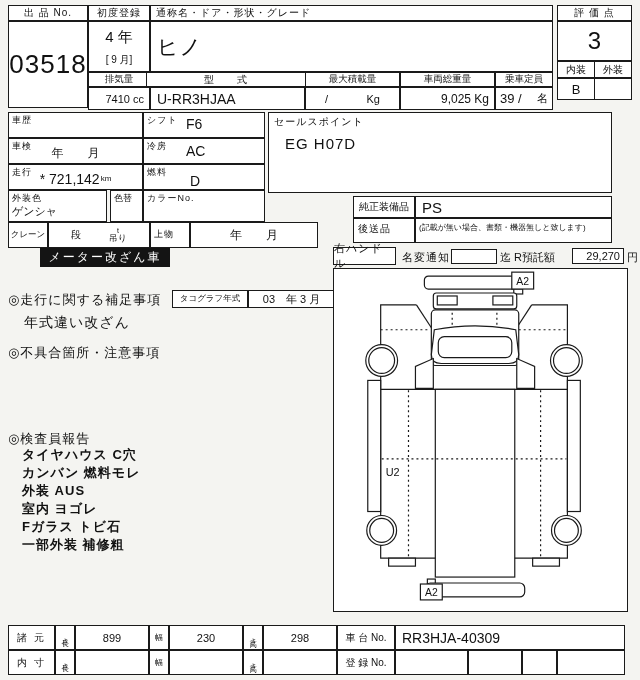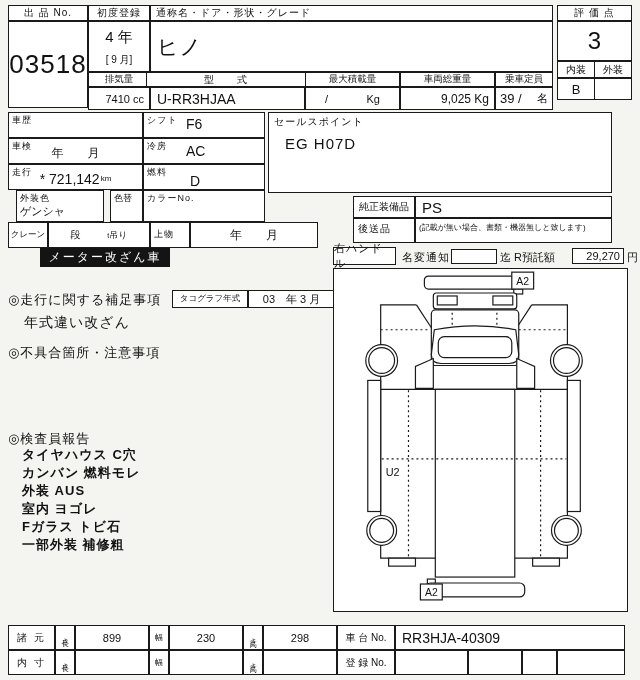--- a/index.html
+++ b/index.html
@@ -104,36 +104,36 @@
     <span class="val-ctr" style="font-size:14px;padding-top:4px;align-items:flex-end;padding-bottom:2px">
       <span>* 721,142</span>
         <span class="unit">km</span>
     </span>
   </div>
   <div class="cell" style="left:143px;top:164px;width:122px;height:26px">
     <span class="corner-lbl">燃料</span>
     <span style="position:absolute;left:46px;top:8px;font-size:14px">D</span>
   </div>
 
-  <div class="cell" style="left:16px;top:190px;width:88px;height:32px">
+  <div class="cell" style="left:8px;top:190px;width:99px;height:32px">
     <span class="corner-lbl">外装色</span>
     <span style="position:absolute;left:3px;bottom:2px;font-size:11px">ゲンシャ</span>
   </div>
   <div class="cell" style="left:110px;top:190px;width:33px;height:32px">
     <span class="corner-lbl" style="letter-spacing:0">色替</span>
   </div>
   <div class="cell" style="left:143px;top:190px;width:122px;height:32px">
     <span class="corner-lbl">カラーNo.</span>
   </div>
 
   <div class="cell ctr" style="left:8px;top:222px;width:40px;height:26px;font-size:8.5px">クレーン</div>
   <div class="cell" style="left:48px;top:222px;width:102px;height:26px">
     <span style="position:absolute;inset:0;display:flex;align-items:center;justify-content:space-around;padding:0 8px">
       <span style="font-size:10px">段</span>
-      <span style="display:flex;flex-direction:row;align-items:center;line-height:1">
+      <span style="display:flex;flex-direction:column;align-items:center;line-height:1">
         <span style="font-size:7px">t</span>
         <span style="font-size:9px">吊り</span>
       </span>
     </span>
   </div>
   <div class="cell" style="left:150px;top:222px;width:40px;height:26px">
     <span class="corner-lbl" style="top:5px">上物</span>
   </div>
   <div class="cell" style="left:190px;top:222px;width:128px;height:26px">
     <span class="val-ctr" style="font-size:12px">年　　月</span>

